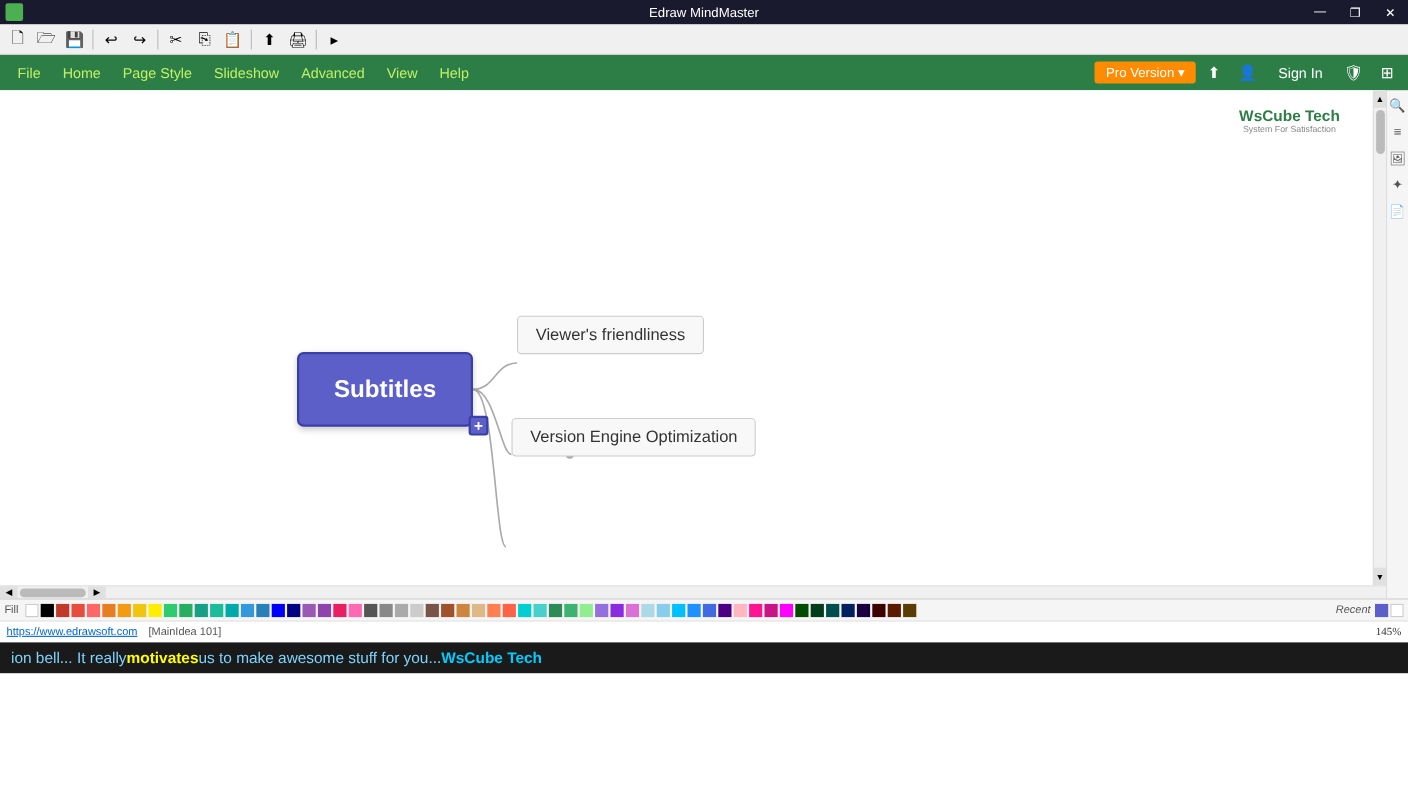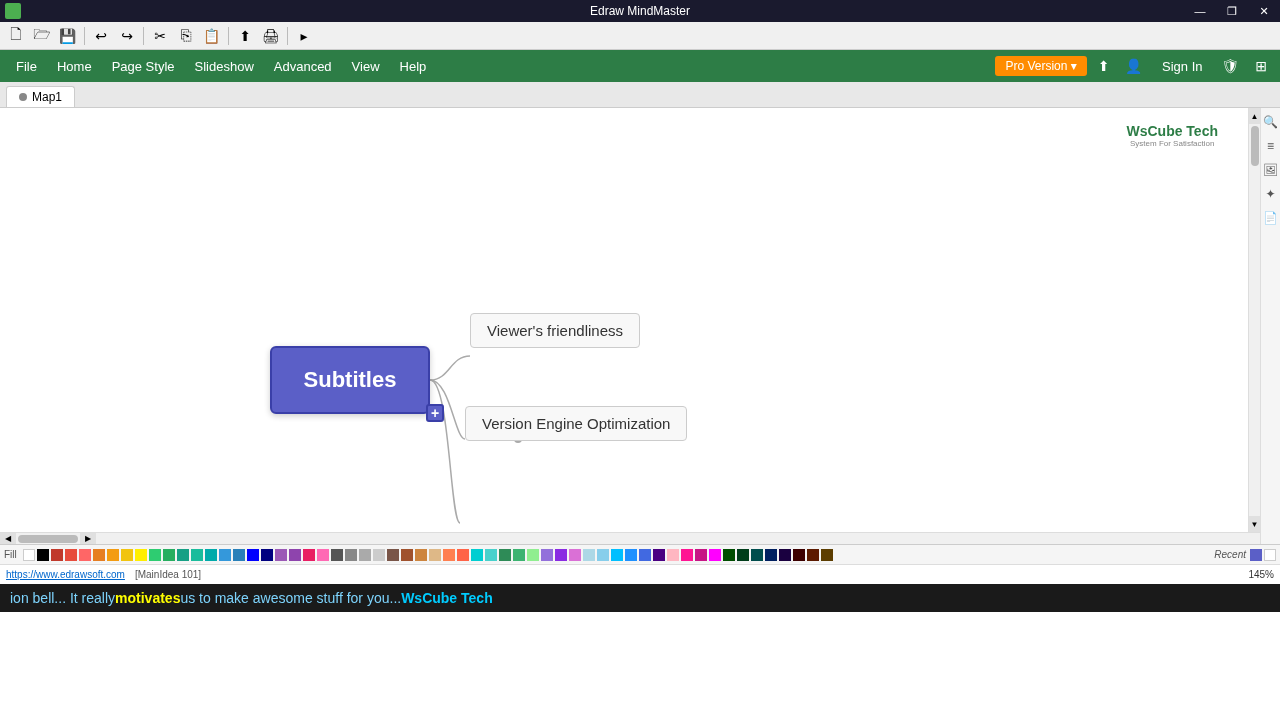--- a/index.html
+++ b/index.html
@@ -80,21 +80,21 @@
     
     #menubar {
       background: #2d7d46;
       height: 32px;
       display: flex;
       align-items: center;
       padding: 0 6px;
       position: relative;
     }
     #menubar .menu-item {
-      color: #ffffff;
+      color: #bef264;
       font-size: 13px;
       padding: 4px 10px;
       cursor: pointer;
       border-radius: 2px;
     }
     #menubar .right-section {
       position: absolute;
       right: 8px;
       display: flex;
       align-items: center;
@@ -344,20 +344,21 @@
       display: flex;
       align-items: center;
       padding: 0 6px;
       font-size: 10px;
       color: #0066cc;
       gap: 10px;
     }
     #statusbar .zoom {
       margin-left: auto;
       color: #333;
+      font-family: Liberation Serif, serif;
     }
 
     
     #captionbar {
       height: 28px;
       background: #1a1a1a;
       display: flex;
       align-items: center;
       padding: 0 10px;
       font-size: 14px;
@@ -436,26 +437,20 @@
     <div class="right-section">
       <div class="pro-btn">Pro Version ▾</div>
       <span class="icon-btn">⬆</span>
       <span class="icon-btn">👤</span>
       <span class="signin-btn">Sign In</span>
       <span class="icon-btn">🛡</span>
       <span class="icon-btn">⊞</span>
     </div>
   </div>
 
-  <div id="tabbar">
-    <div class="tab">
-      <div class="dot"></div>
-      <span>Map1</span>
-    </div>
-  </div>
 
   <div id="content-row">
     <div id="canvas-wrapper">
       <div id="canvas-and-vscroll">
 
         <div id="canvas">
 
           <svg id="connectors">
 
             <path d="M 430 272 C 450 272 450 248 470 248" stroke="#aaa" stroke-width="1.5" fill="none"></path>

